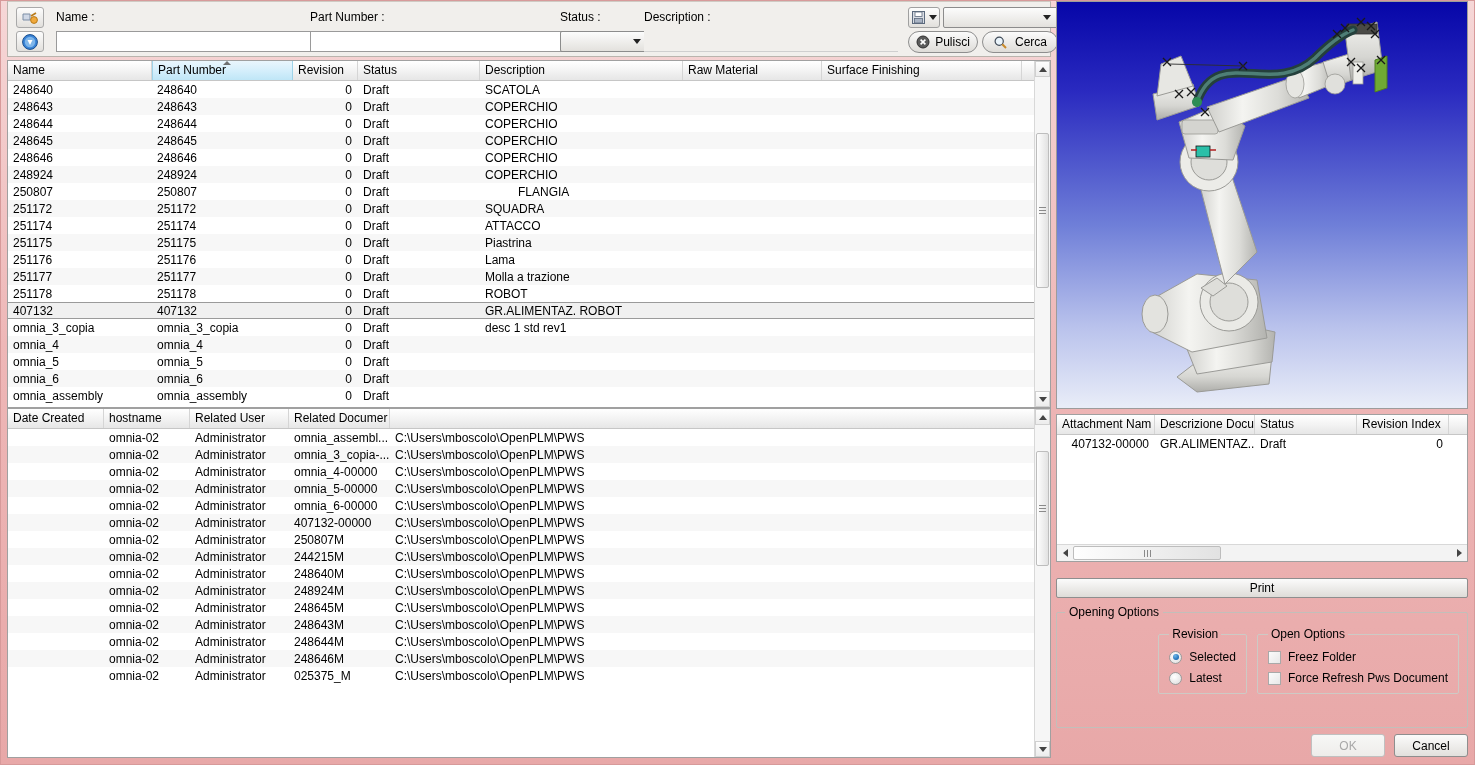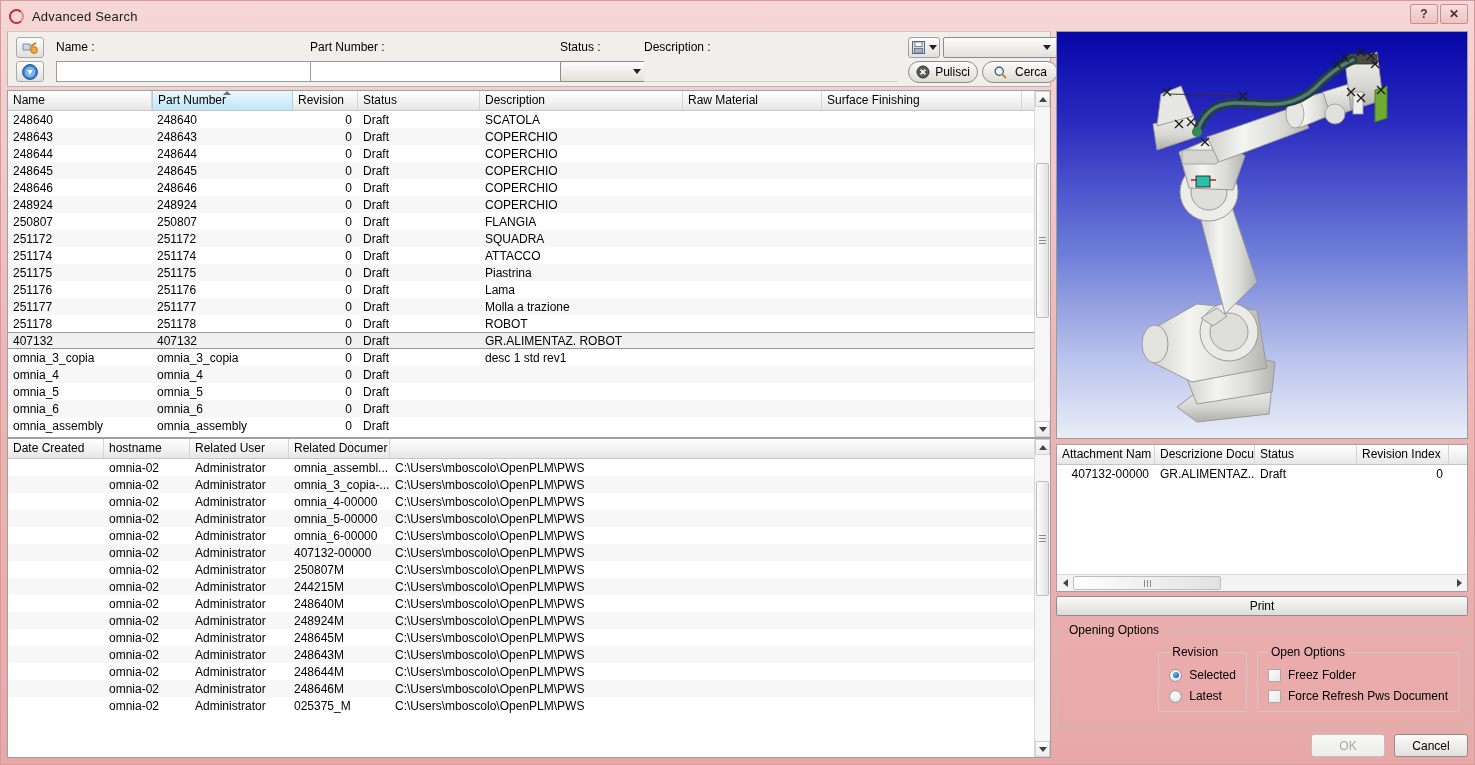--- a/index.html
+++ b/index.html
@@ -270,21 +270,21 @@
     flex: 0 0 408px;
     border: 1px solid #9c9c9c;
     background: linear-gradient(180deg,#0606a8 0%, #2a2ac0 22%, #6f7fd8 55%, #b9c2ec 80%, #e9edf8 100%);
     position: relative;
     overflow: hidden;
   }
   #viewer svg { position: absolute; left: 0; top: 0; }
 
   #attach-wrap { margin-top: 5px; height: 148px; flex: 0 0 148px; }
   #print-btn {
-    margin-top: 4px;
+    margin-top: 16px;
     height: 20px; flex: 0 0 20px;
     border: 1px solid #8e8e8e; border-radius: 2px;
     background: linear-gradient(180deg,#fbfbfb 0%, #dedcd8 100%);
     display: flex; align-items: center; justify-content: center;
     font-size: 12px; cursor: pointer; text-align: right;
   }
 
   fieldset.group {
     border: 1px solid #c2bfba;
     border-radius: 2px;
@@ -333,28 +333,20 @@
     font-size: 12px; cursor: pointer;
   }
   .dlg-btn.disabled { color: #a8a8a8; border-color: #c0c0c0;
     background: linear-gradient(180deg,#f7f7f6 0%, #eeedea 100%); cursor: default; text-align: center; }
 </style>
 </head>
 <body>
 
 <div id="window">
 
-  <div id="titlebar">
-    <div class="tb-icon"></div>
-    <div class="tb-title">Advanced Search</div>
-    <div class="tb-buttons">
-      <div class="tb-btn">?</div>
-      <div class="tb-btn">✕</div>
-    </div>
-  </div>
 
   <div id="body-area">
 
     <div id="left-col">
 
       <div id="search-panel">
 
         <div class="sp-iconbtn" style="left:8px; top:5px;">
           <svg width="18" height="14" viewBox="0 0 18 14">
             <path d="M2 3 L9 3 L9 9 L2 9 Z" fill="#cfd8e6" stroke="#7d8ea5" stroke-width="1"></path>
@@ -477,21 +469,21 @@
               <div class="td" style="width: 122px; flex: 0 0 122px;">Draft</div>
               <div class="td" style="width: 203px; flex: 0 0 203px;">COPERCHIO</div>
               <div class="td" style="width: 139px; flex: 0 0 139px;"></div>
               <div class="td" style="width: 200px; flex: 0 0 200px;"></div>
             </div>
             <div class="grid-row">
               <div class="td" style="width: 144px; flex: 0 0 144px;">250807</div>
               <div class="td" style="width: 141px; flex: 0 0 141px;">250807</div>
               <div class="td num" style="width: 65px; flex: 0 0 65px;">0</div>
               <div class="td" style="width: 122px; flex: 0 0 122px;">Draft</div>
-              <div class="td" style="width: 203px; flex: 0 0 203px;">FLANGIA</div>
+              <div class="td" style="width: 203px; flex: 0 0 203px; margin-left: 33px;">FLANGIA</div>
               <div class="td" style="width: 139px; flex: 0 0 139px;"></div>
               <div class="td" style="width: 200px; flex: 0 0 200px;"></div>
             </div>
             <div class="grid-row alt">
               <div class="td" style="width: 144px; flex: 0 0 144px;">251172</div>
               <div class="td" style="width: 141px; flex: 0 0 141px;">251172</div>
               <div class="td num" style="width: 65px; flex: 0 0 65px;">0</div>
               <div class="td" style="width: 122px; flex: 0 0 122px;">Draft</div>
               <div class="td" style="width: 203px; flex: 0 0 203px;">SQUADRA</div>
               <div class="td" style="width: 139px; flex: 0 0 139px;"></div>

